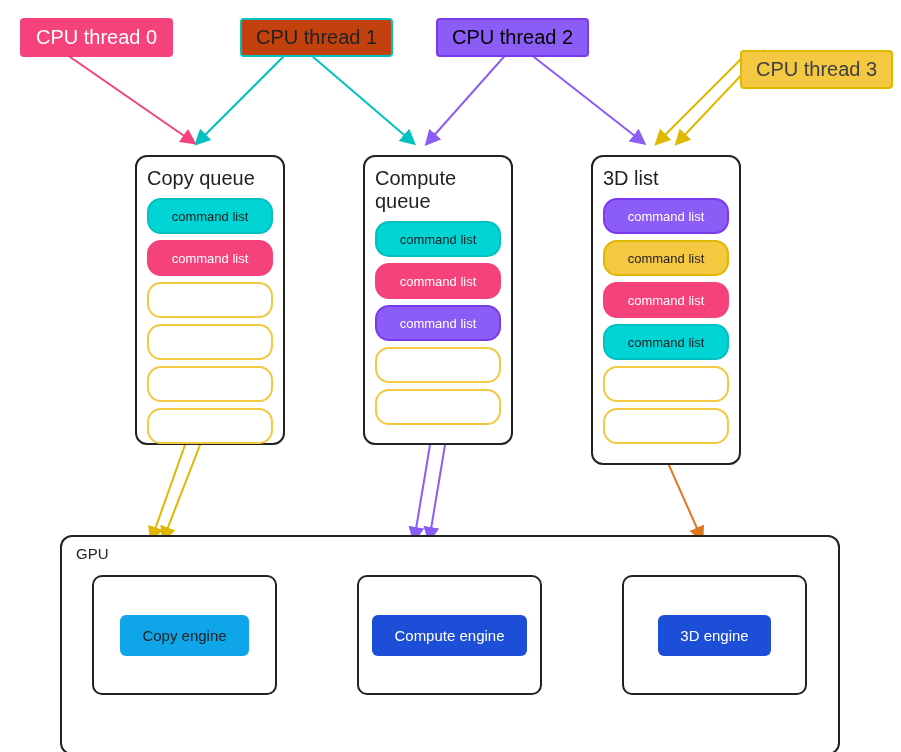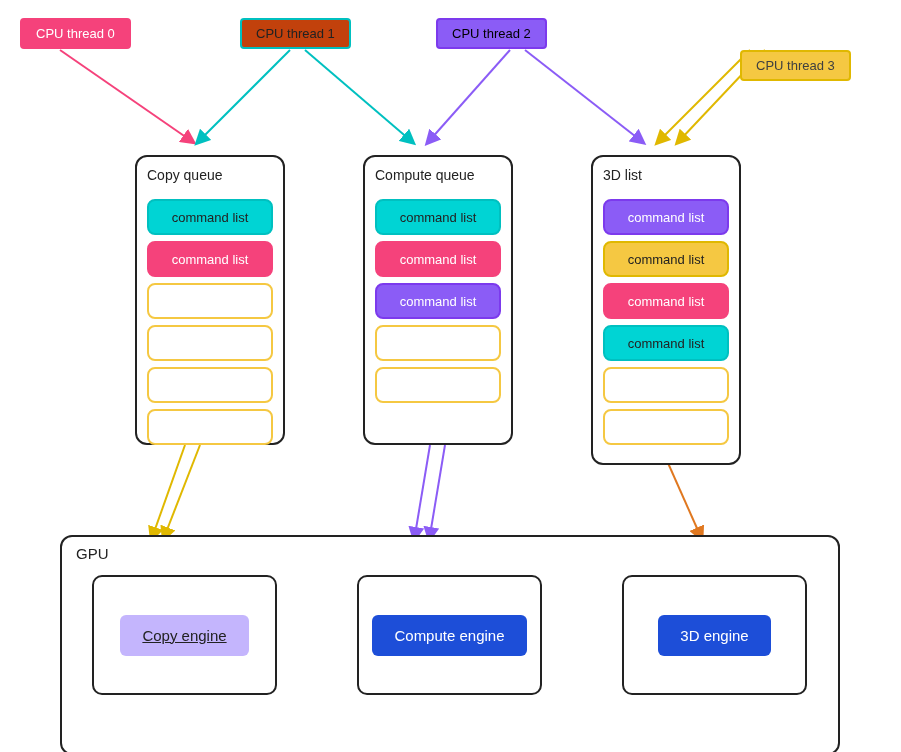--- a/index.html
+++ b/index.html
@@ -16,51 +16,51 @@
       position: relative;
       width: 901px;
       height: 752px;
     }
 
     
     .cpu-thread {
       position: absolute;
       top: 18px;
       padding: 6px 14px;
-      font-size: 13px;
+      font-size: 20px;
       font-weight: 500;
       border: 2px solid;
       border-radius: 4px;
       white-space: nowrap;
       text-align: center;
     }
 
     
     .queue-box {
       position: absolute;
       border: 2px solid #222;
       border-radius: 12px;
       top: 155px;
       width: 150px;
       padding: 10px 10px 8px 10px;
       background: #fff;
     }
 
     .queue-title {
-      font-size: 14px;
+      font-size: 20px;
       font-weight: 400;
-      margin-bottom: 16px;
+      margin-bottom: 8px;
       text-align: left;
       color: #222;
     }
 
     .cmd-item {
       height: 36px;
       margin-bottom: 6px;
-      border-radius: 8px;
+      border-radius: 14px;
       display: flex;
       align-items: center;
       justify-content: center;
       font-size: 13px;
       font-weight: 500;
       border: 2px solid;
     }
 
     .cmd-empty {
       background: #fff;
@@ -202,21 +202,21 @@
     <div class="cmd-item" style="background:#f5427b; border-color:#f5427b; color:#fff;">command list</div>
     <div class="cmd-item" style="background:#00d4d4; border-color:#00c0c0; color:#222;">command list</div>
     <div class="cmd-item cmd-empty" style="border-color:#f5c842;"></div>
     <div class="cmd-item cmd-empty" style="border-color:#f5c842;"></div>
   </div>
 
   <div class="gpu-box">
     <div class="gpu-label">GPU</div>
 
     <div class="engine-box" style="left:30px;">
-      <div class="engine-label" style="background:#c4b5fd; color:#222;text-decoration:underline;">
+      <div class="engine-label" style="background:#0ea5e9; color:#222;">
         <span>Copy engine</span>
       </div>
     </div>
 
     <div class="engine-box" style="left:295px;">
       <div class="engine-label" style="background:#1d4ed8; color:#fff;">
         <span>Compute engine</span>
       </div>
     </div>
 

